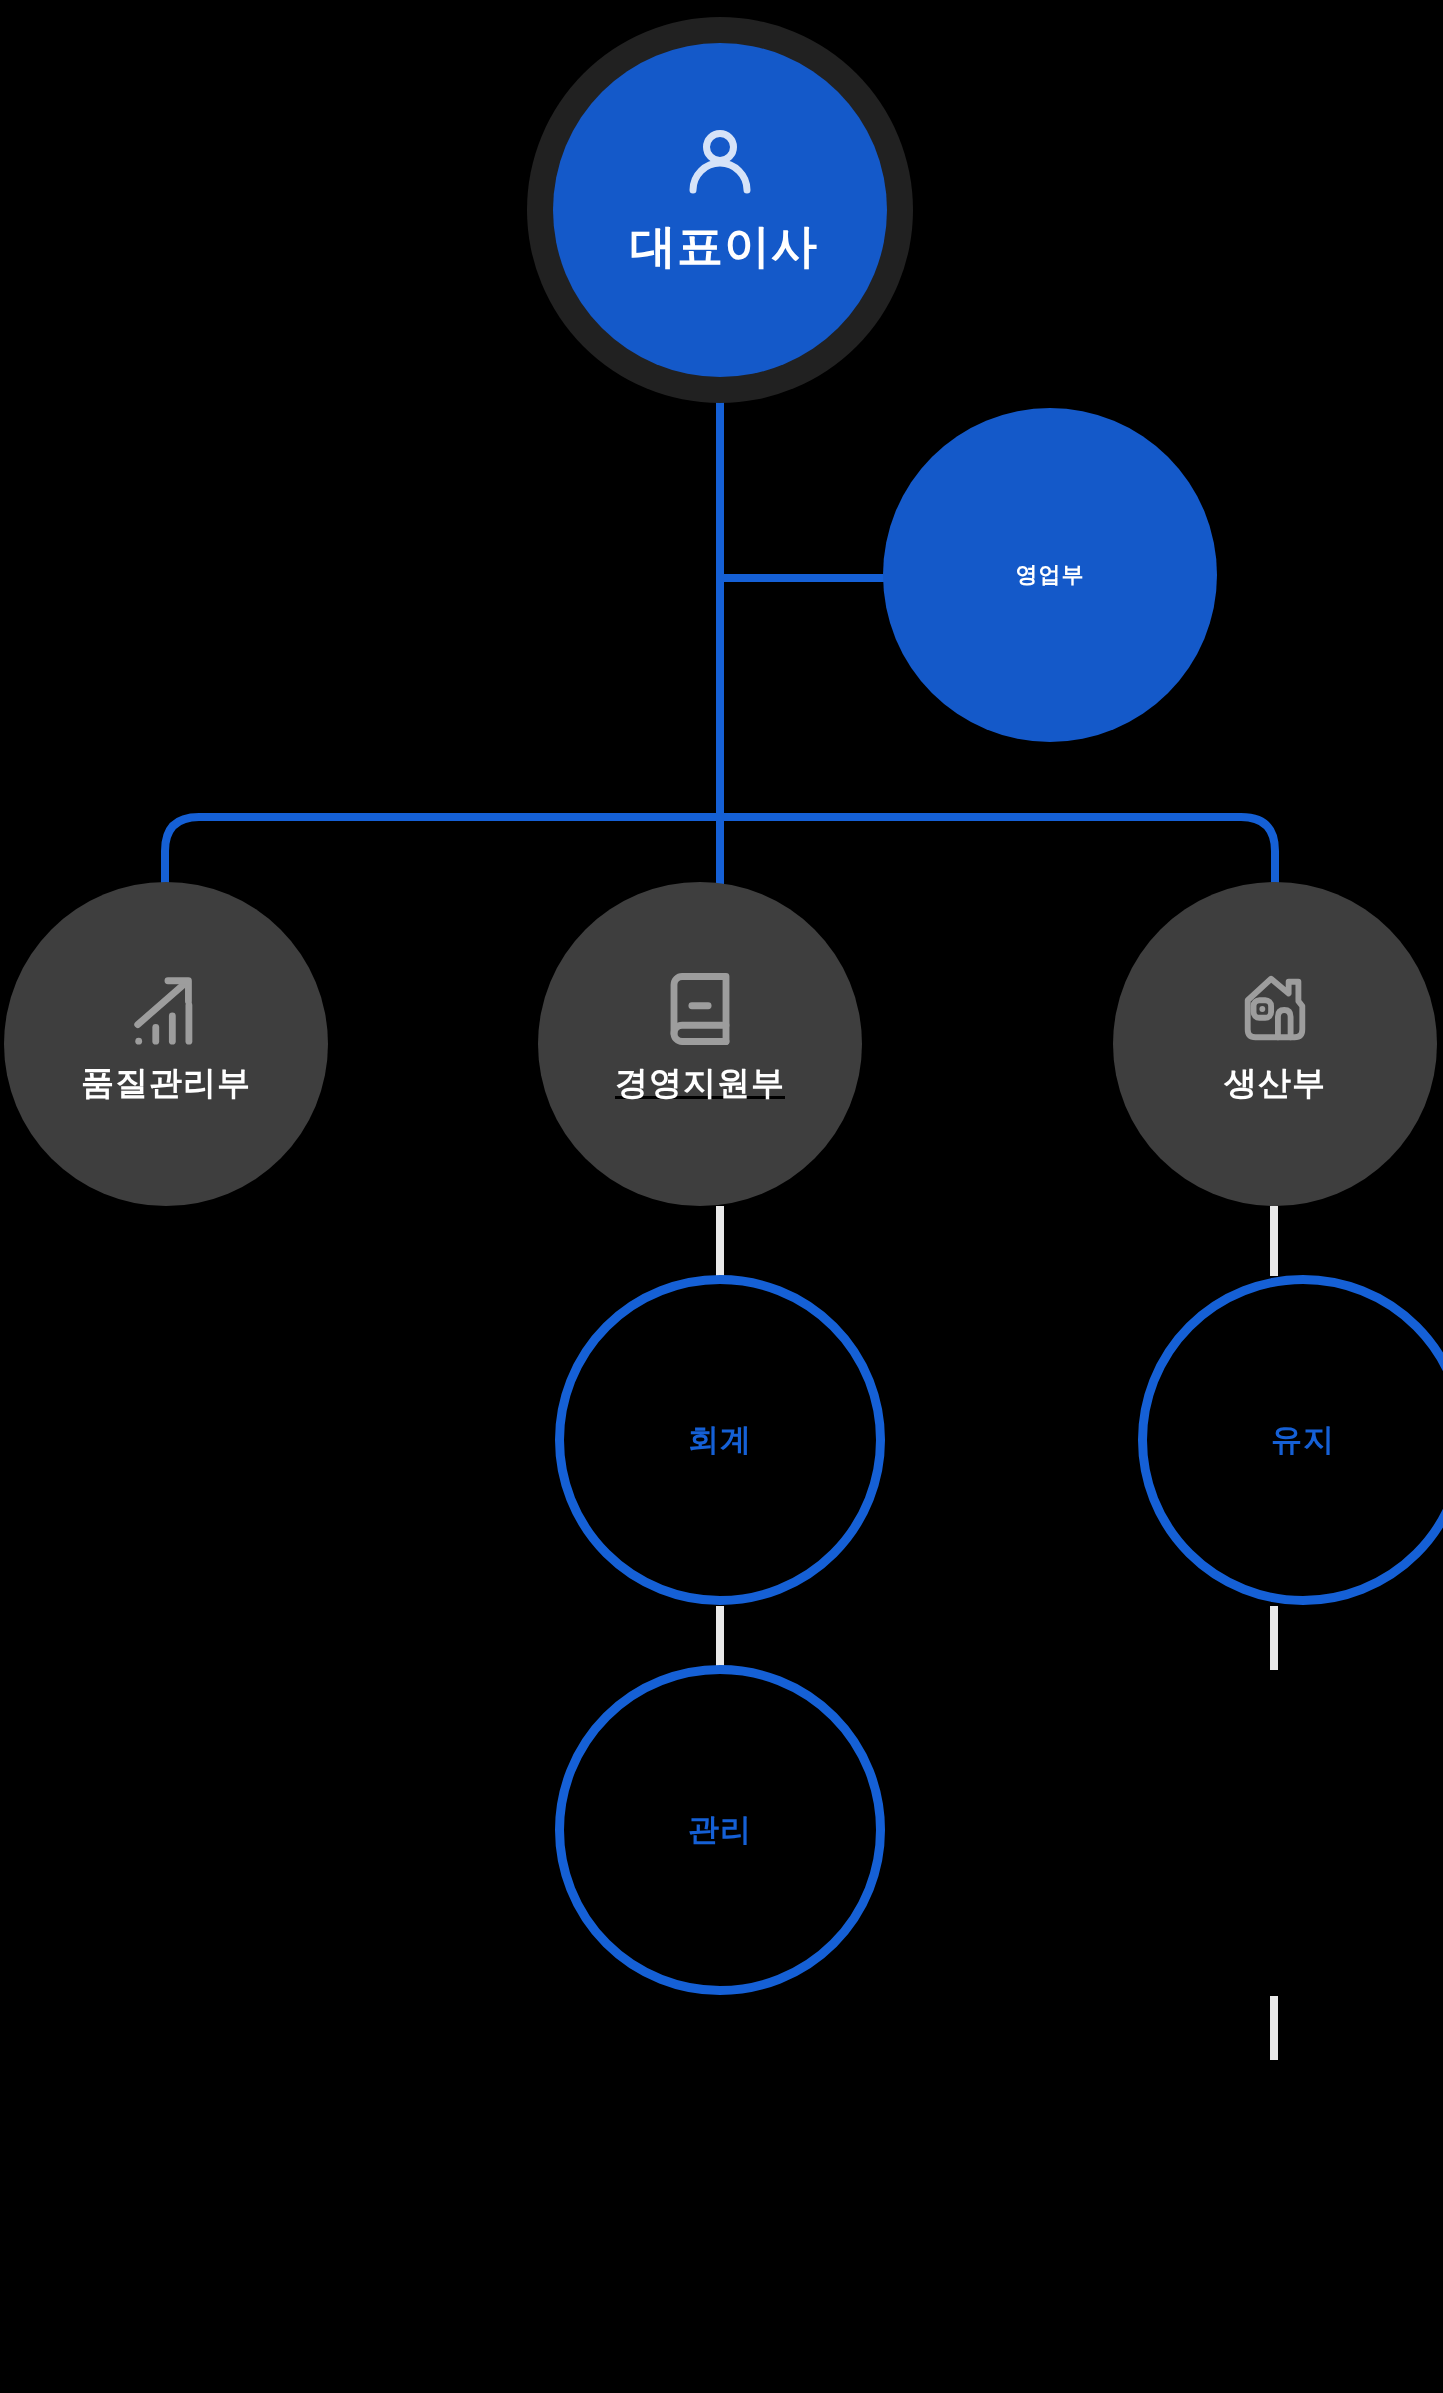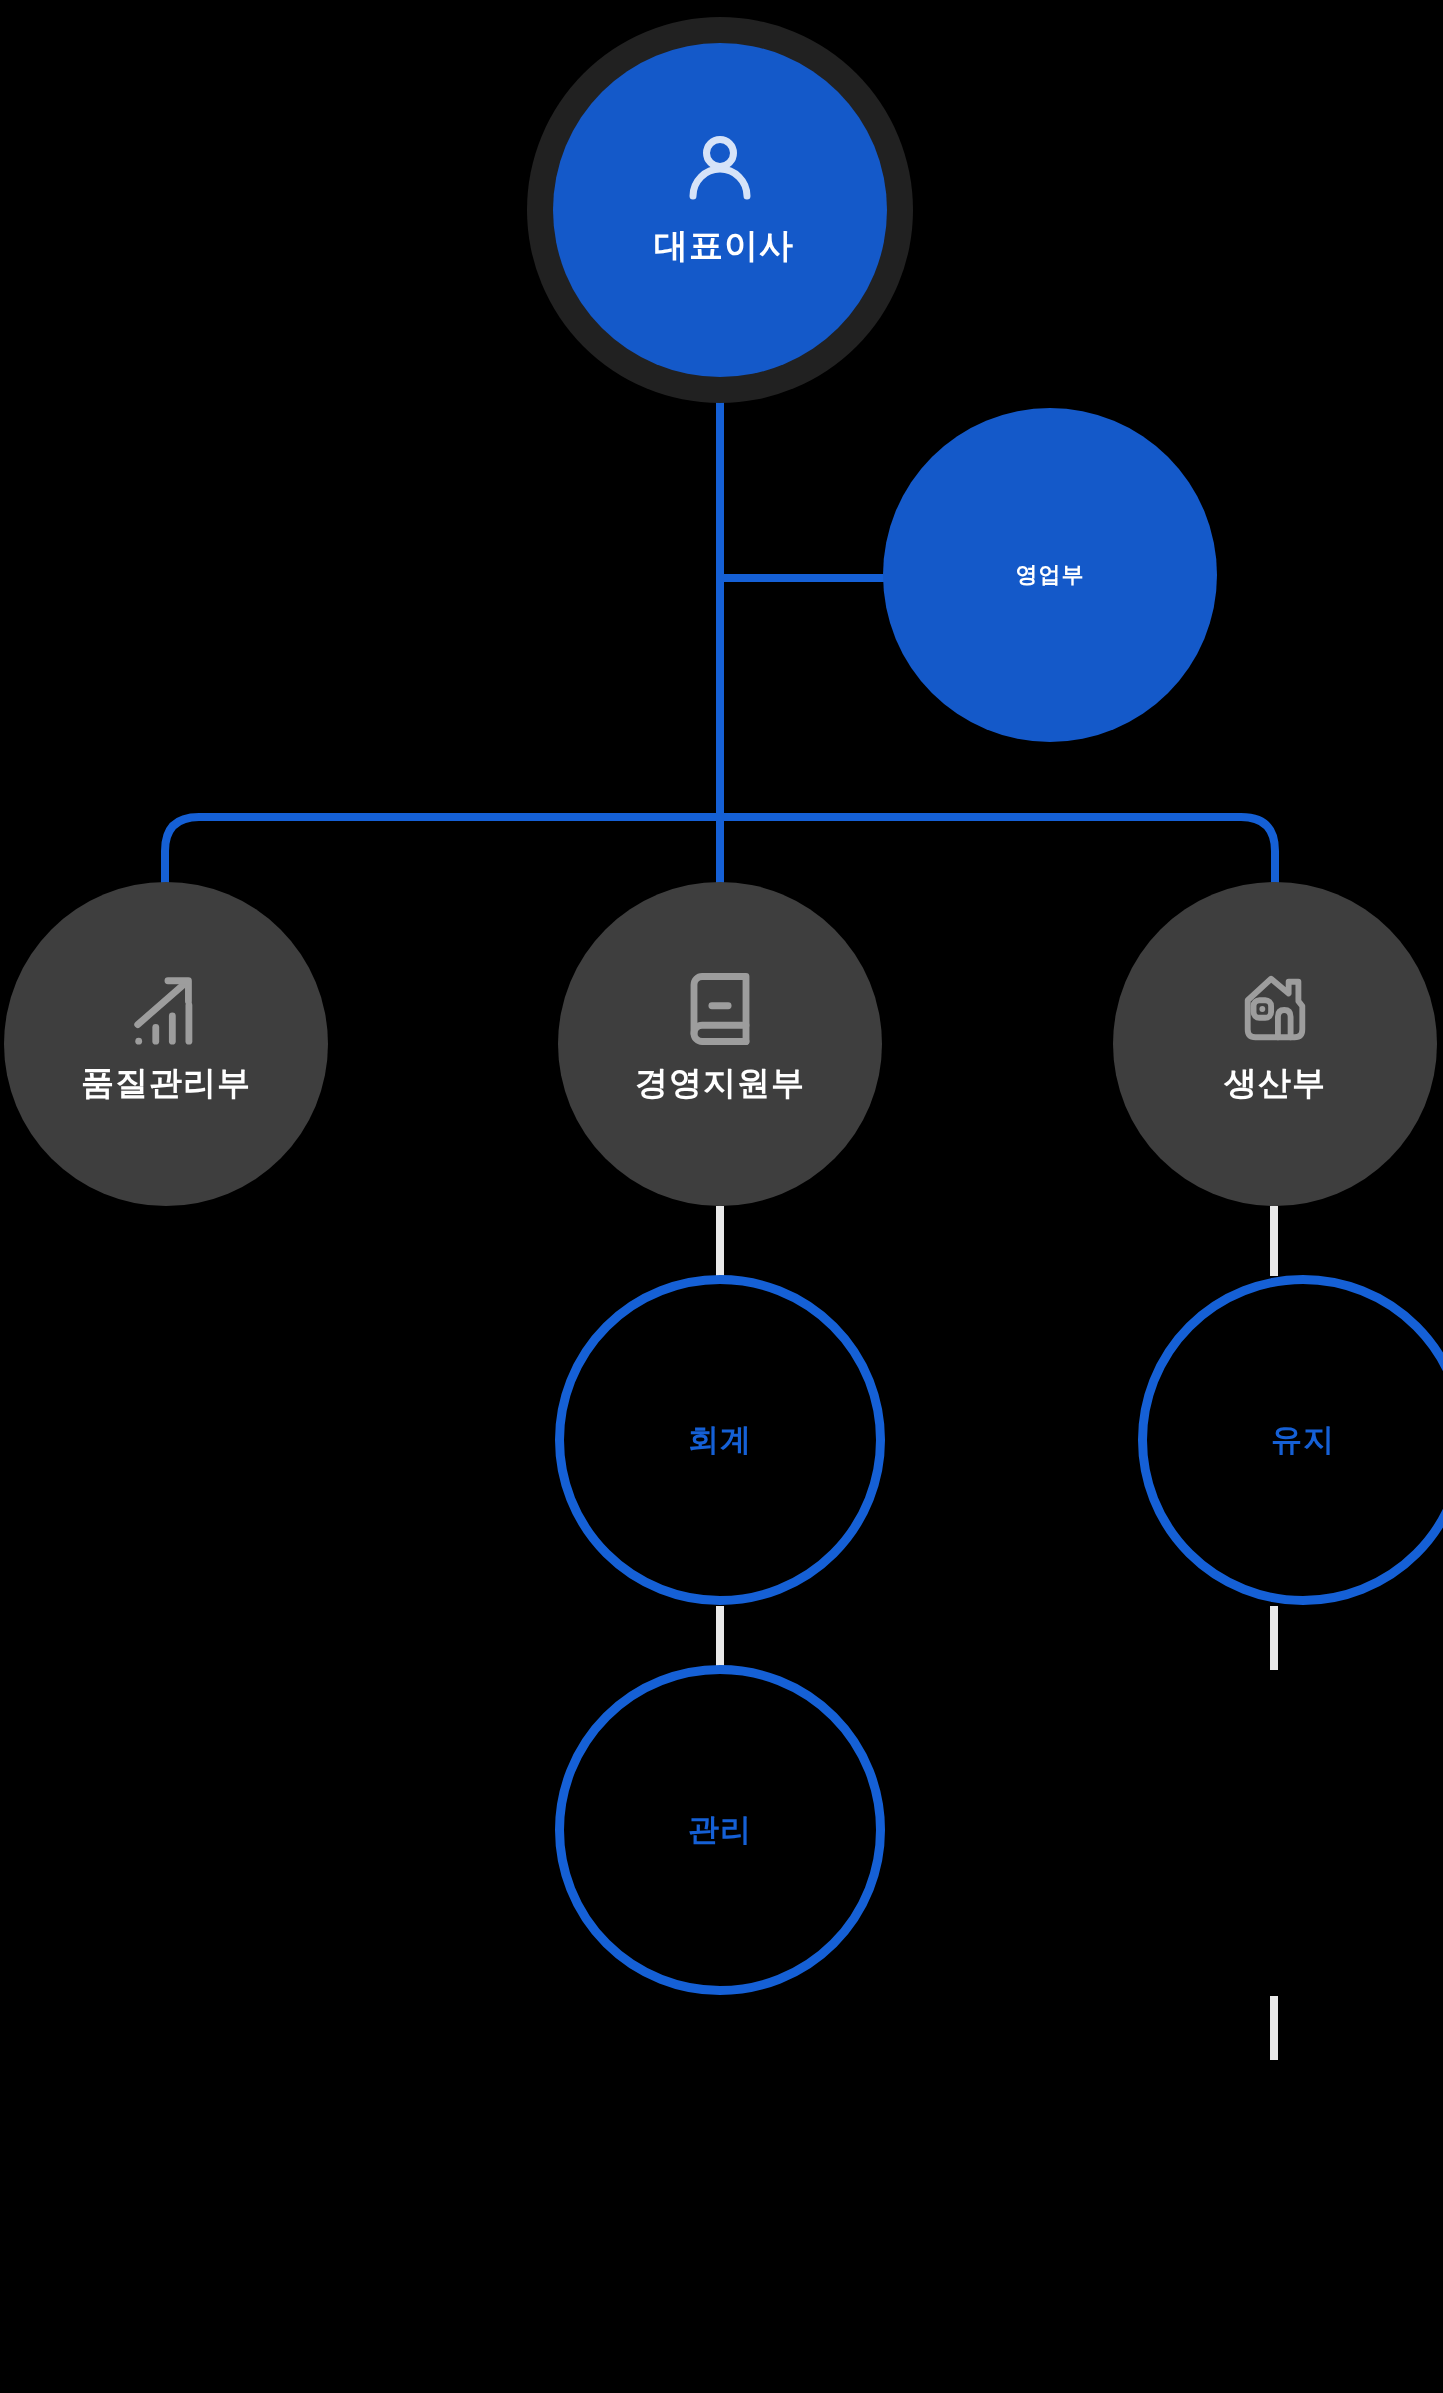--- a/index.html
+++ b/index.html
@@ -23,21 +23,21 @@
   .node .label{display:block;line-height:1.15;}
 
   
   .node.root{
     width:334px;height:334px;
     background:#1459C9;
     box-shadow:0 0 0 26px #212121;
     gap:20px;
   }
   .node.root .stack{transform:translateY(-12px);}
-  .node.root .label{color:#ffffff;font-size:34px;font-weight:700;letter-spacing:1px;margin-left:8px;}
+  .node.root .label{color:#ffffff;font-size:46px;font-weight:700;letter-spacing:1px;margin-left:8px;}
 
   
   .node.blue-fill{
     width:334px;height:334px;
     background:#1459C9;
   }
   .node.blue-fill .label{color:#ffffff;font-size:22px;font-weight:600;letter-spacing:1px;}
 
   
   .node.dept{
@@ -101,21 +101,21 @@
           <path d="M46.5 73 V47"></path>
           <path d="M63.5 73 V36"></path>
           <path d="M11 56 L58 15"></path>
           <path d="M42 11 H63 V32"></path>
         </g>
       </svg>
       <span class="label">품질관리부</span>
     </div>
   </div>
 
-  <div class="node dept" style="left:558px;top:882px;">
+  <div class="node dept" style="left:538px;top:882px;text-decoration:underline;">
     <div class="stack">
       <svg class="icon" width="78" height="78" viewBox="0 0 24 24">
         <g stroke="#9D9D9D" stroke-width="2.1" fill="none" stroke-linecap="round" stroke-linejoin="round">
           <path d="M20 22 H6.5 A2.5 2.5 0 0 1 6.5 17 H20"></path>
           <path d="M20 22 V2 H6.5 A2.5 2.5 0 0 0 4 4.5 V19.5"></path>
           <path d="M9.5 11 h5"></path>
         </g>
       </svg>
       <span class="label">경영지원부</span>
     </div>

